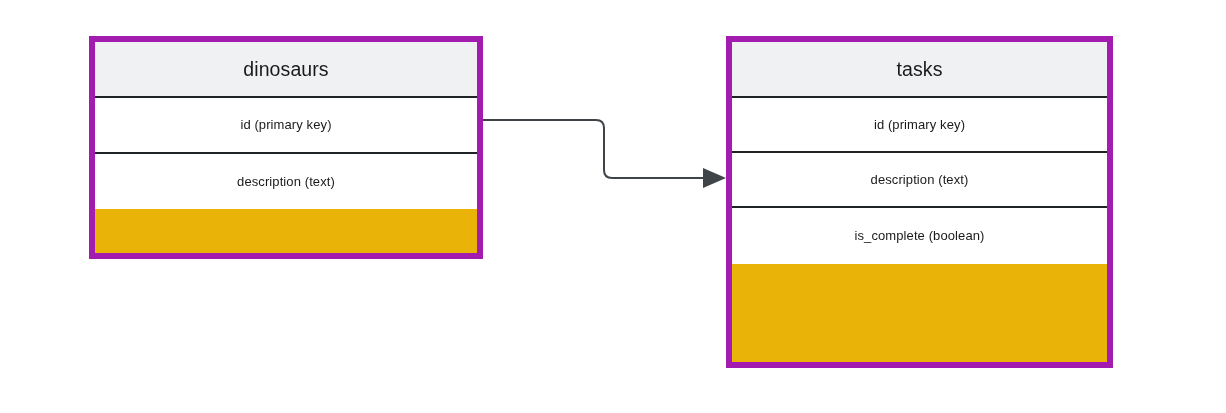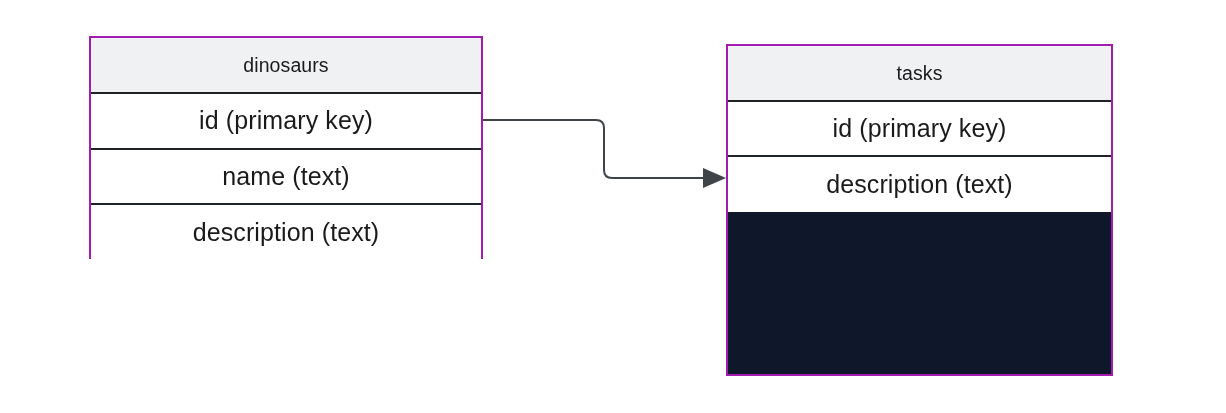--- a/index.html
+++ b/index.html
@@ -21,22 +21,22 @@
     left: 0;
     top: 0;
     width: 1226px;
     height: 413px;
   }
 
   
   .entity {
     position: absolute;
     box-sizing: border-box;
-    border: 2px solid #a21caf;
-    background: #0f172a;
+    border: 6px solid #a21caf;
+    background: #eab308;
     text-align: center;
   }
 
   .entity-header {
     box-sizing: border-box;
     background: #eff1f3;
     border-bottom: 2px solid #1f2326;
     height: 56px;
     display: flex;
     align-items: center;
@@ -48,21 +48,21 @@
   }
 
   .entity-field {
     box-sizing: border-box;
     background: #ffffff;
     border-bottom: 2px solid #1f2326;
     display: flex;
     align-items: center;
     justify-content: center;
     color: #1a1a1a;
-    font-size: 25px;
+    font-size: 13px;
     letter-spacing: 0.1px;
     white-space: nowrap;
   }
   .entity-field:last-child {
     border-bottom: none;
   }
 
   
   #entity-dinosaurs {
     left: 89px;
@@ -70,21 +70,20 @@
     width: 394px;
     height: 223px;
   }
   #entity-dinosaurs .entity-field { height: 55.6px; }
 
   #entity-tasks {
     left: 726px;
     top: 36px;
     width: 387px;
     height: 332px;
-    margin-top: 8px;
   }
   #entity-tasks .entity-field { height: 55.2px; }
 
   
   #relationship-layer {
     position: absolute;
     left: 0;
     top: 0;
     width: 1226px;
     height: 413px;
@@ -104,28 +103,28 @@
   }
 </style>
 </head>
 <body>
 
 <div id="canvas">
 
   <div class="entity" id="entity-dinosaurs">
     <div class="entity-header">dinosaurs</div>
     <div class="entity-field">id (primary key)</div>
-    <div class="entity-field">name (text)</div>
     <div class="entity-field">description (text)</div>
   </div>
 
   <div class="entity" id="entity-tasks">
     <div class="entity-header">tasks</div>
     <div class="entity-field">id (primary key)</div>
     <div class="entity-field">description (text)</div>
+    <div class="entity-field">is_complete (boolean)</div>
   </div>
 
   <svg id="relationship-layer" viewBox="0 0 1226 413">
     <g>
       <path class="rel-path" d="M 483 120
                L 596 120
                Q 604 120 604 128
                L 604 170
                Q 604 178 612 178
                L 720 178"></path>

